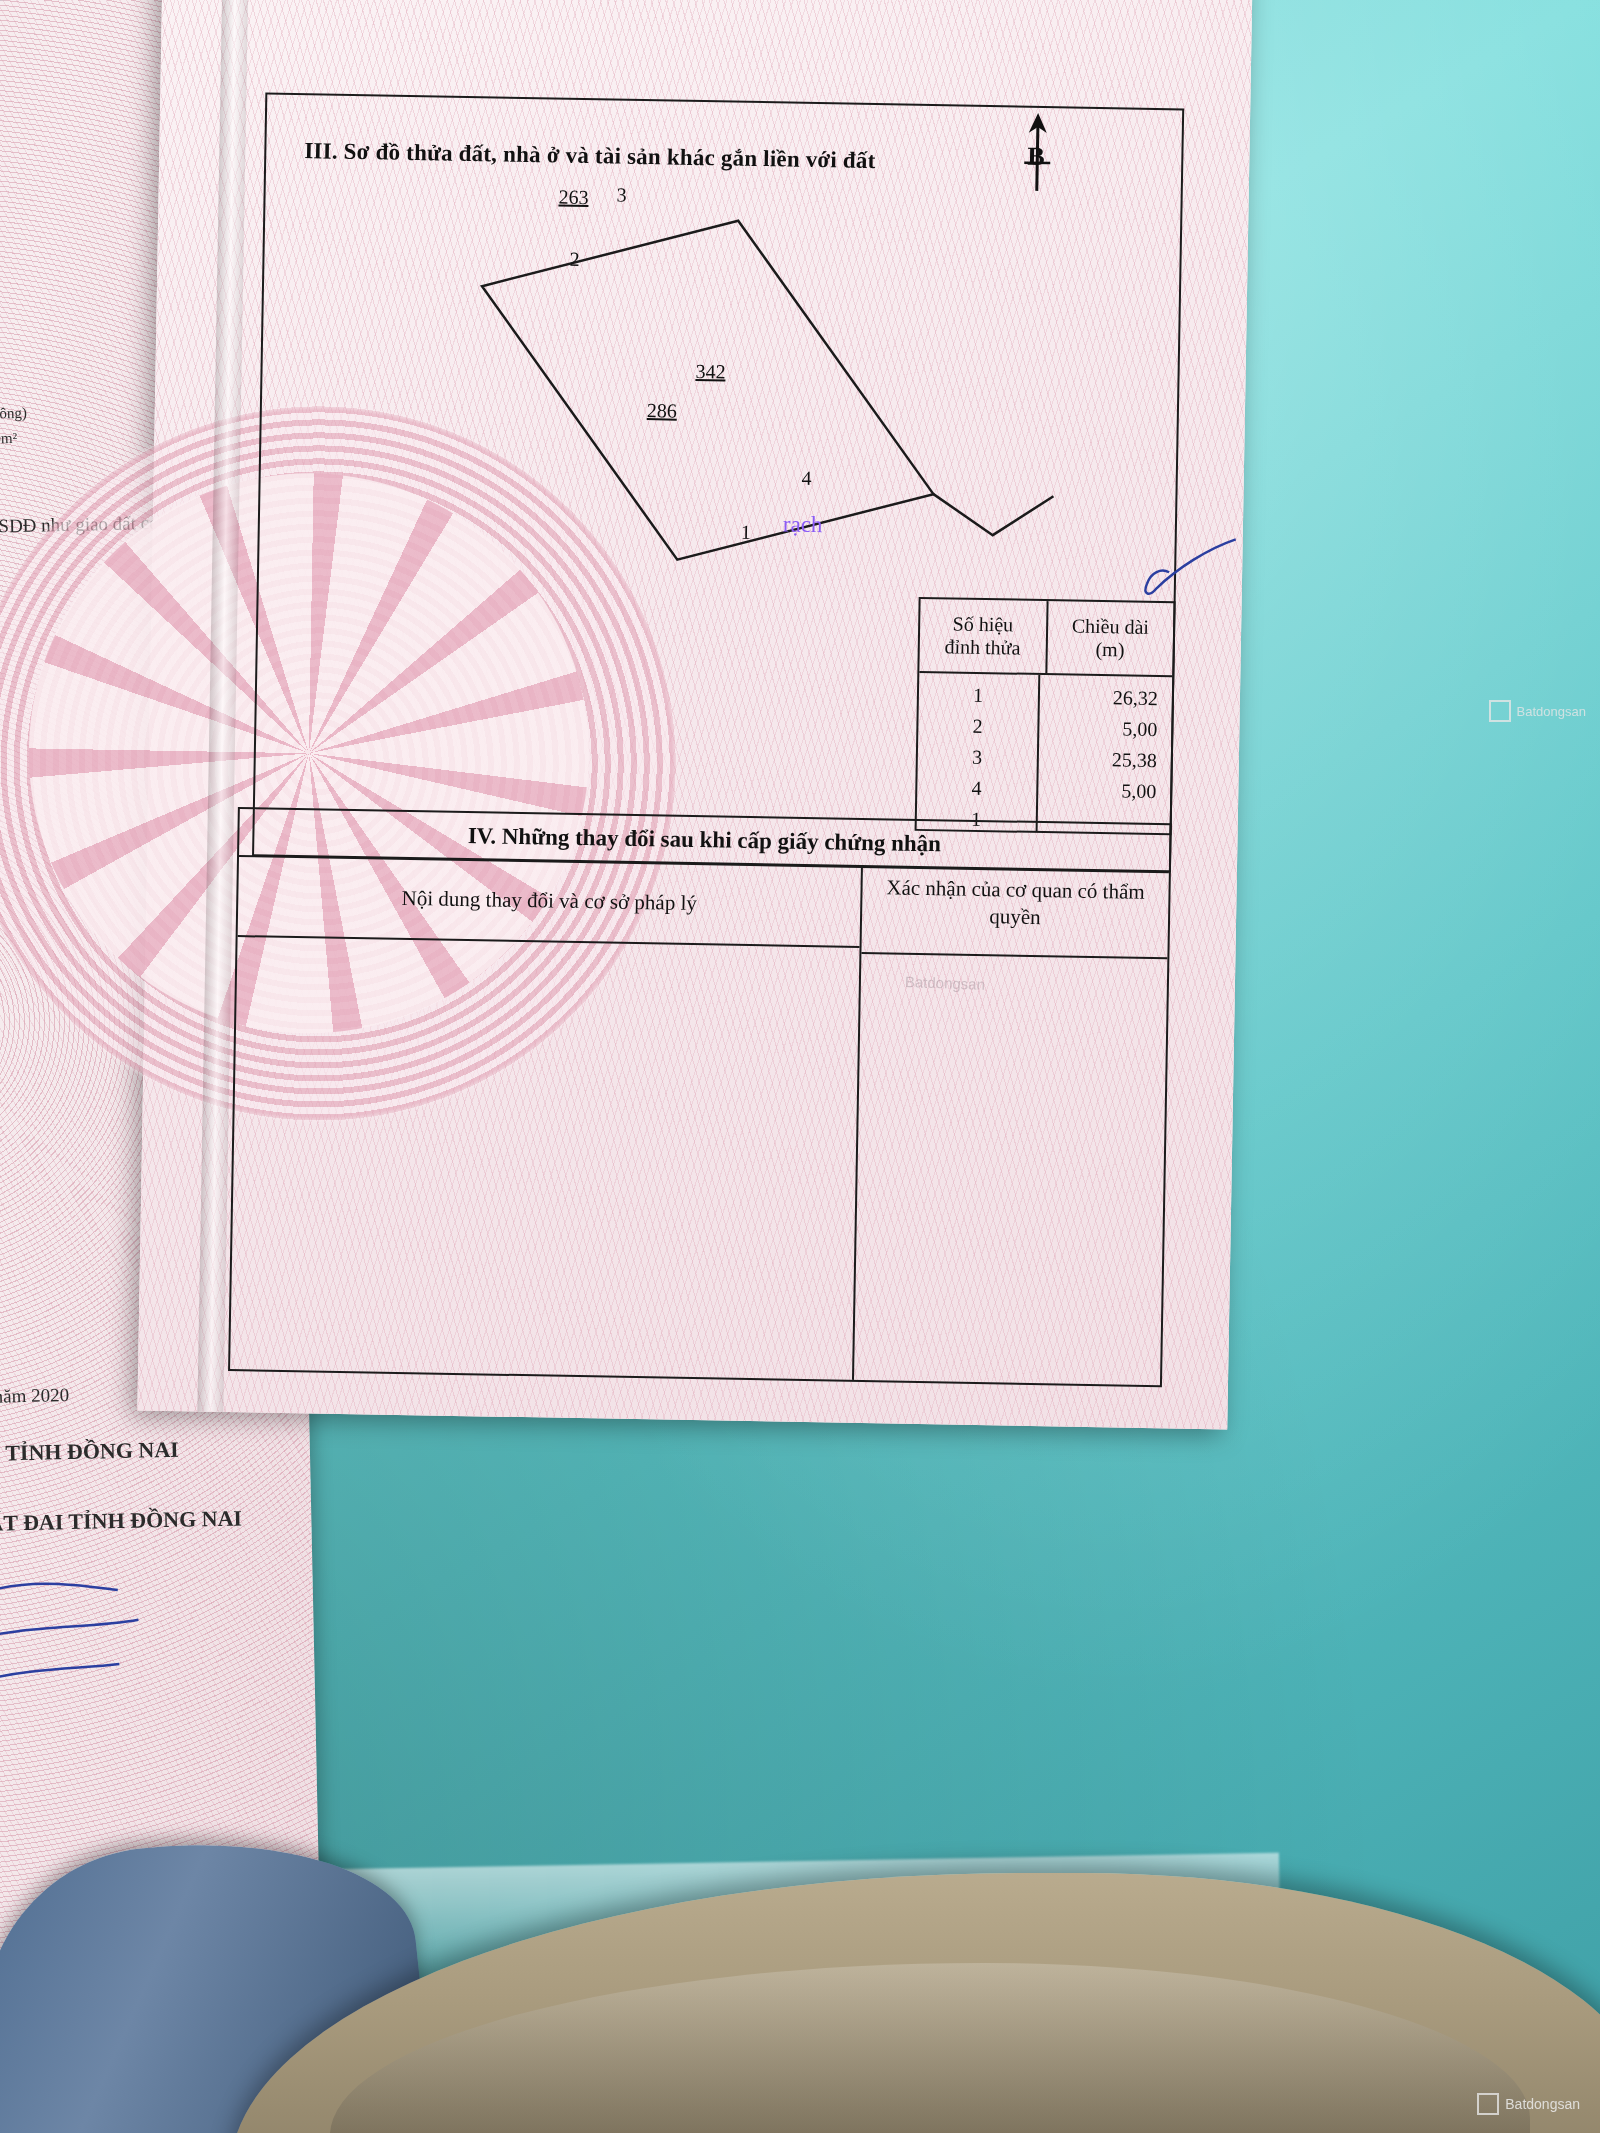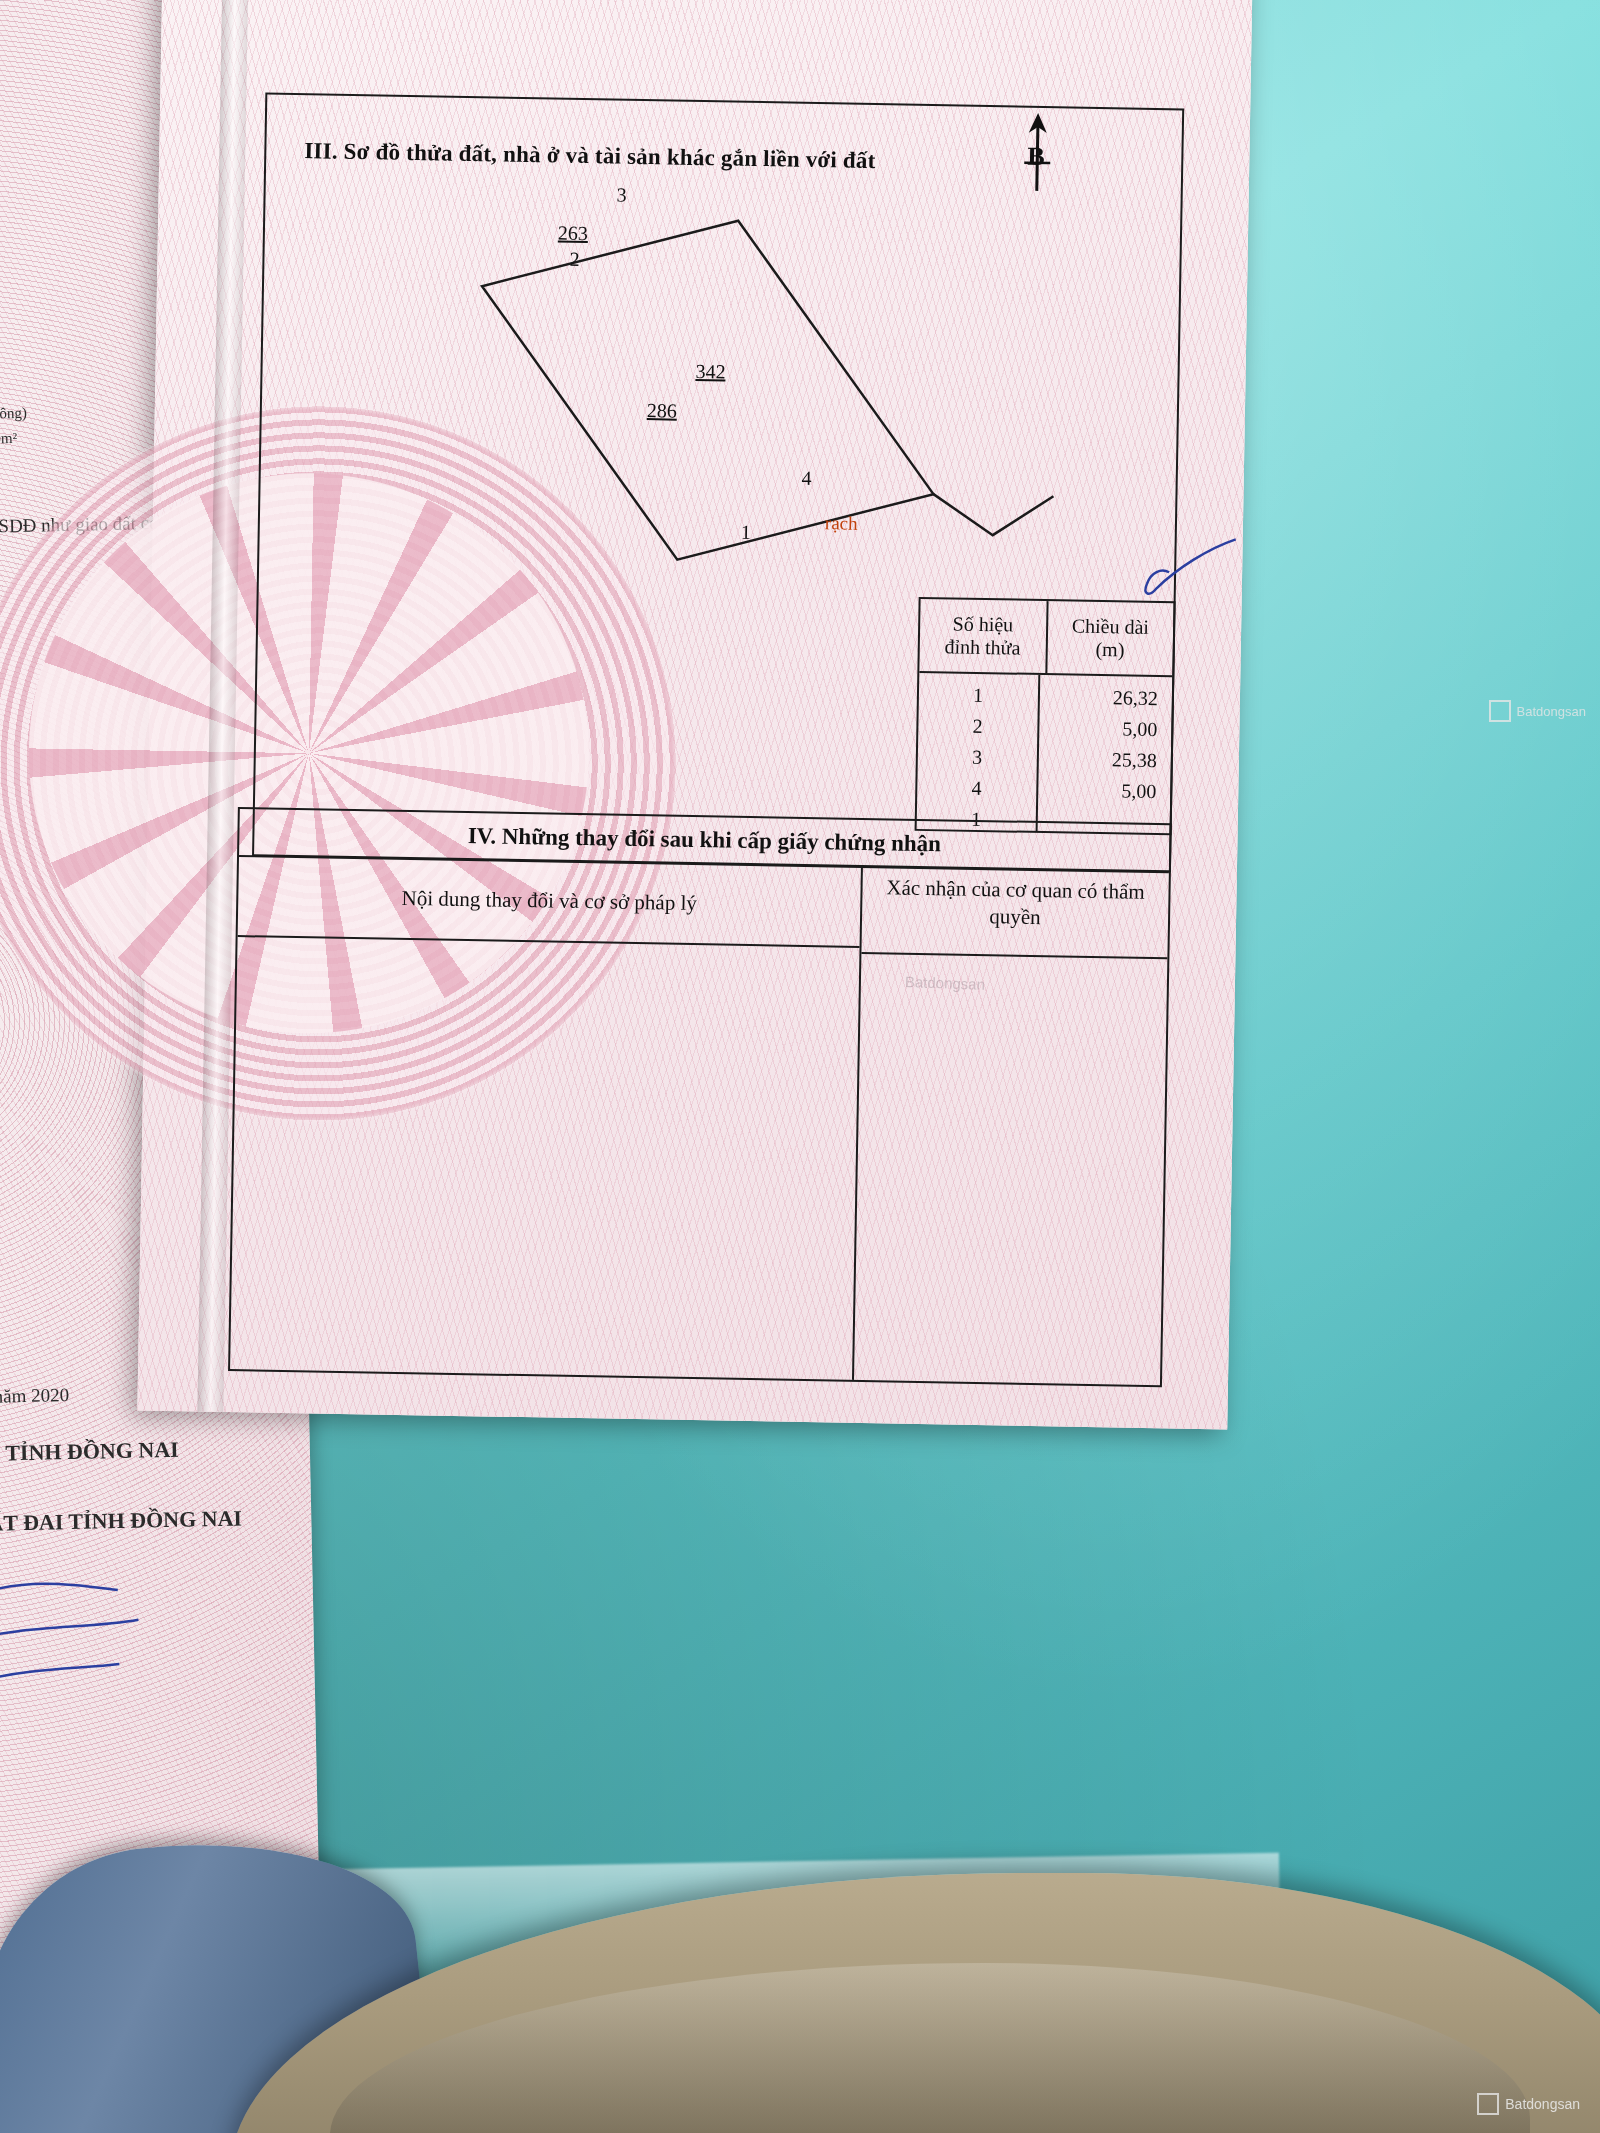--- a/index.html
+++ b/index.html
@@ -77,21 +77,21 @@
     position:absolute;left:145px;top:185px;font-weight:bold;font-size:23px;color:#111;
     letter-spacing:.2px;white-space:nowrap;
   }
   .diagram-box{
     position:absolute;left:105px;top:140px;width:915px;height:760px;
     border:2px solid #1b1b1b;
   }
   .compass{position:absolute;left:855px;top:145px;width:46px;height:86px;}
   .vertex-label{position:absolute;font-size:20px;color:#111;}
   .edge-label{position:absolute;font-size:20px;color:#111;text-decoration:underline;}
-  .rach{position:absolute;font-size:19px;color:#c2410c;margin-left:42px;}
+  .rach{position:absolute;font-size:23px;color:#8b5cf6;}
 
   .len-table{
     position:absolute;left:767px;top:633px;width:253px;height:230px;
     border:2px solid #1b1b1b;border-top:2px solid #1b1b1b;
     font-size:20px;color:#111;
   }
   .len-table .hdr{display:flex;height:72px;border-bottom:2px solid #1b1b1b;}
   .len-table .hdr div{flex:1;display:flex;flex-direction:column;align-items:center;justify-content:center;line-height:1.15;text-align:center;}
   .len-table .hdr div:first-child{border-right:2px solid #1b1b1b;}
   .len-rows{display:flex;height:156px;}
@@ -198,21 +198,21 @@
         <line x1="23" y1="16" x2="23" y2="80" stroke="#111" stroke-width="3"></line>
         <line x1="10" y1="52" x2="36" y2="52" stroke="#111" stroke-width="2.5"></line>
       </svg>
       <div style="position:absolute;left:868px;top:176px;font-weight:bold;font-size:26px;color:#111;">B</div>
 
       <svg style="position:absolute;left:280px;top:200px;width:640px;height:430px;" viewBox="0 0 640 430">
         <path d="M300 60 L45 130 L245 400 L500 330 Z" fill="none" stroke="#1b1b1b" stroke-width="2.5"></path>
         <path d="M500 330 L560 370 L620 330" fill="none" stroke="#1b1b1b" stroke-width="2.5"></path>
       </svg>
 
-      <div class="edge-label" style="left:400px;top:228px;margin-top:36px;">263</div>
+      <div class="edge-label" style="left:400px;top:228px;">263</div>
       <div class="edge-label" style="left:540px;top:400px;">342</div>
       <div class="edge-label" style="left:492px;top:440px;">286</div>
 
       <div class="vertex-label" style="left:588px;top:560px;">1</div>
       <div class="vertex-label" style="left:412px;top:290px;">2</div>
       <div class="vertex-label" style="left:458px;top:225px;">3</div>
       <div class="vertex-label" style="left:648px;top:505px;">4</div>
 
       <div class="rach" style="left:630px;top:550px;">rạch</div>
 

